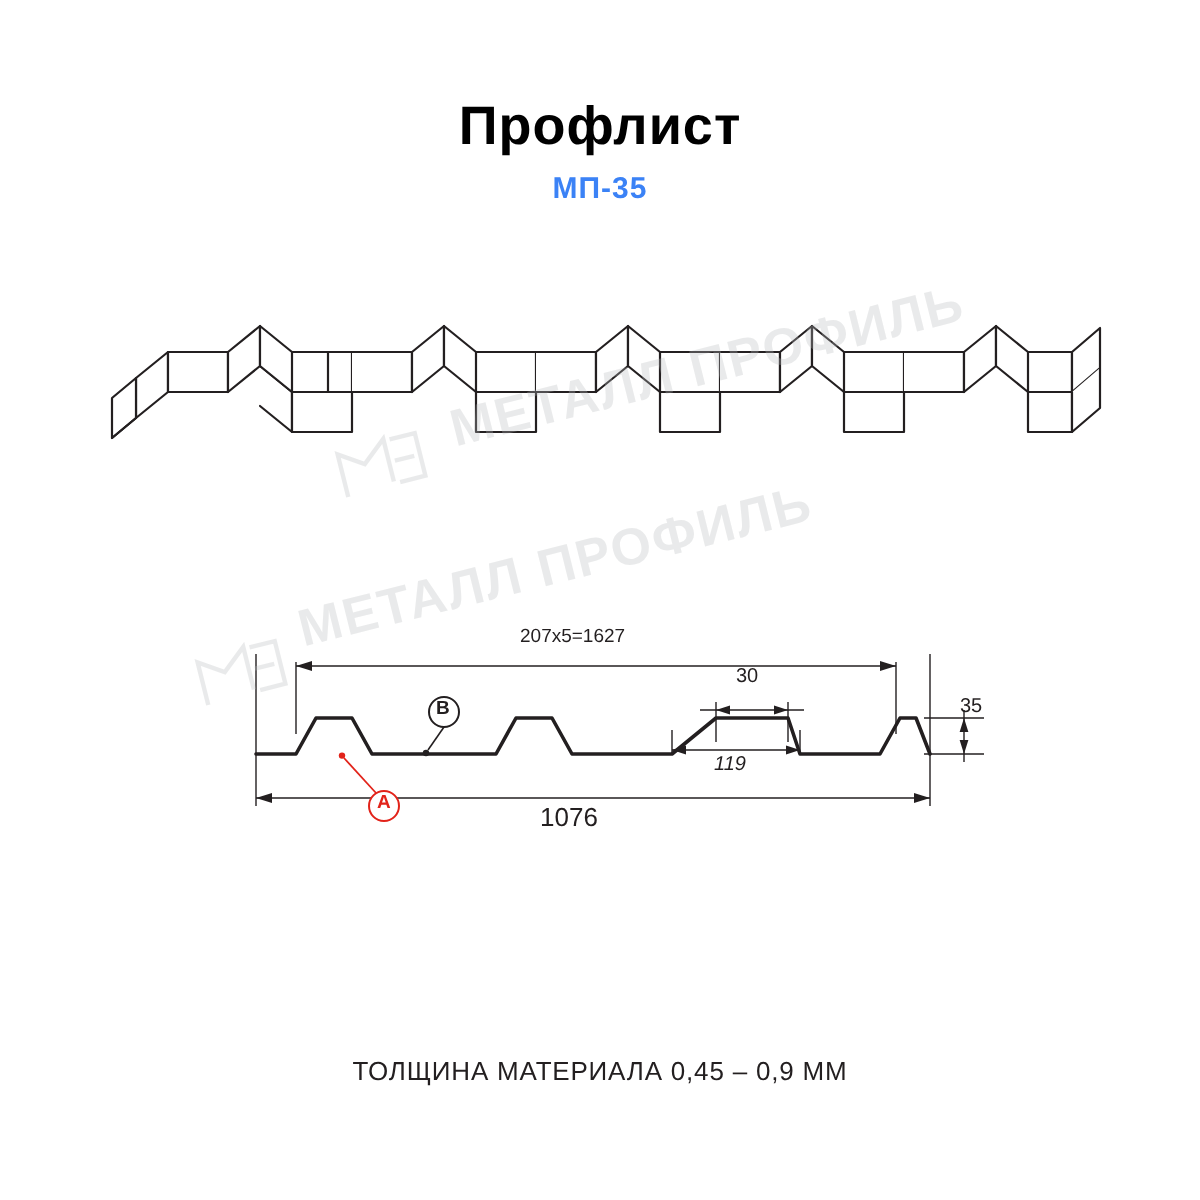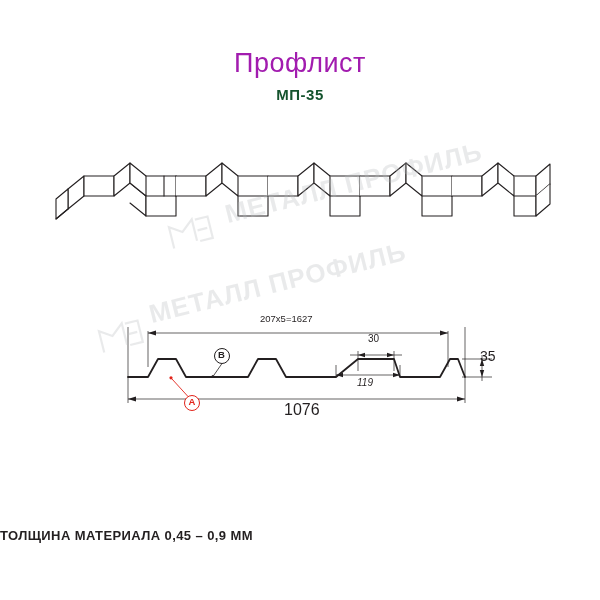--- a/index.html
+++ b/index.html
@@ -22,43 +22,43 @@
   }
 
   
   .title {
     position: absolute;
     top: 48px;
     left: 0;
     width: 600px;
     text-align: center;
     font-size: 27px;
-    font-weight: normal;
+    font-weight: bold;
     letter-spacing: 0.5px;
-    color: #a21caf;
+    color: #000000;
   }
   .subtitle {
     position: absolute;
     top: 86px;
     left: 0;
     width: 600px;
     text-align: center;
     font-size: 15px;
     font-weight: bold;
     letter-spacing: 0.5px;
-    color: #14532d;
+    color: #3b82f6;
   }
   .footnote {
     position: absolute;
     top: 528px;
     left: 0;
     width: 600px;
-    text-align: left;
+    text-align: center;
     font-size: 13px;
-    font-weight: bold;
+    font-weight: normal;
     letter-spacing: 0.4px;
     color: #231f20;
   }
 
   
   .iso-wrap {
     position: absolute;
     left: 50px;
     top: 140px;
     width: 505px;
@@ -225,22 +225,22 @@
         <circle cx="82" cy="88" r="7.5" fill="#ffffff" stroke="#e2231a" stroke-width="1"></circle>
         <line x1="78" y1="81.5" x2="62" y2="64" stroke="#e2231a" stroke-width="0.9"></line>
         <circle cx="61" cy="62.8" r="1.6" fill="#e2231a"></circle>
       </g>
     </svg>
 
     
     <div style="position:absolute; left:150px; top:-2px; font-size:9.5px;">207х5=1627</div>
     <div style="position:absolute; left:258px; top:18px; font-size:10px;">30</div>
     <div style="position:absolute; left:247px; top:62px; font-size:10px;font-style:italic;">119</div>
-    <div style="position:absolute; left:370px; top:33px; font-size:14px;">35</div>
-    <div style="position:absolute; left:174px; top:86px; font-size:16px;">1076</div>
+    <div style="position:absolute; left:370px; top:33px; font-size:10px;">35</div>
+    <div style="position:absolute; left:160px; top:86px; font-size:13px;">1076</div>
 
     
     <div style="position:absolute; left:108px; top:34px; font-size:9.5px; font-weight:bold;">B</div>
     <div style="position:absolute; left:78.5px; top:81px; font-size:9.5px; font-weight:bold; color:#e2231a;">A</div>
   </div>
 
   <div class="wm wm2">МЕТАЛЛ ПРОФИЛЬ</div>
   <div class="wm-mark" style="left:98px; top:318px; transform:rotate(-14deg);">
     <svg width="46" height="34" viewBox="0 0 46 34" fill="none">
       <g stroke="#b9bcbe" stroke-width="2.2" fill="none">

